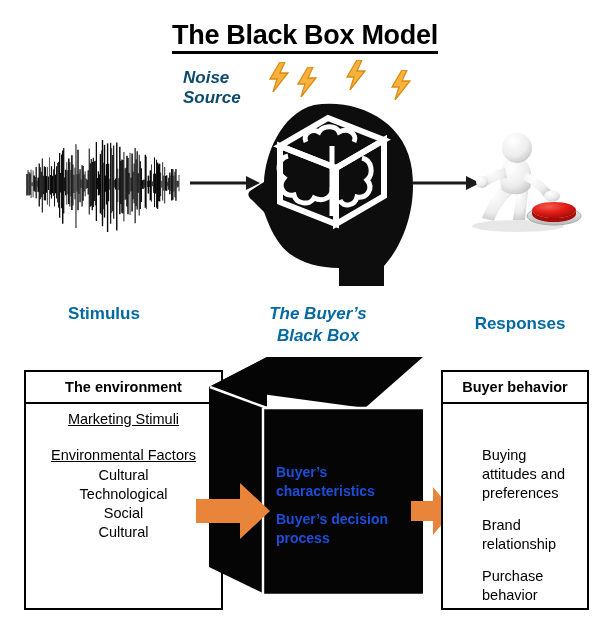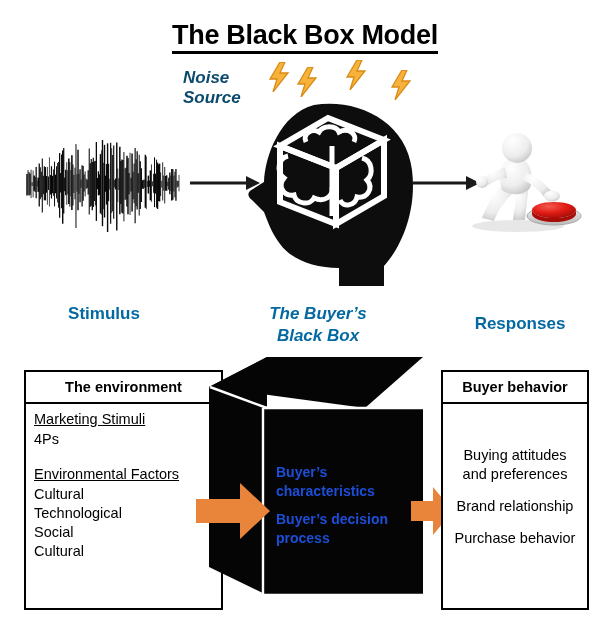--- a/index.html
+++ b/index.html
@@ -127,36 +127,37 @@
     box-sizing: border-box;
     line-height: 16px;
   }
   .panel-body {
     padding: 6px 8px;
     box-sizing: border-box;
     font-size: 14.5px;
     line-height: 19px;
   }
   #env-panel .panel-body {
-    text-align: left;
+    text-align: center;
   }
   .grp-title {
     text-decoration: underline;
     display: inline-block;
     margin-bottom: 1px;
   }
   .grp {
     margin-bottom: 16px;
   }
   .grp:last-child { margin-bottom: 0; }
   .grp div { line-height: 19px; }
 
   #resp-panel .panel-body {
-    text-align: center;
+    text-align: left;
     padding: 42px 9px 0 9px;
+    margin-left: 30px;
   }
   #resp-panel .resp-item {
     margin-bottom: 13px;
     line-height: 19px;
   }
 
   
   #cube {
     position: absolute;
     left: 205px;
@@ -481,21 +482,20 @@
     <div>The Buyer’s</div>
     <div>Black Box</div>
   </div>
   <div class="mid-label" id="label-responses">Responses</div>
 
   <div class="panel" id="env-panel">
     <div class="panel-header">The environment</div>
     <div class="panel-body">
       <div class="grp">
         <div><span class="grp-title">Marketing Stimuli</span></div>
-        <div>4Ps</div>
       </div>
       <div class="grp">
         <div><span class="grp-title">Environmental Factors</span></div>
         <div>Cultural</div>
         <div>Technological</div>
         <div>Social</div>
         <div>Cultural</div>
       </div>
     </div>
   </div>

